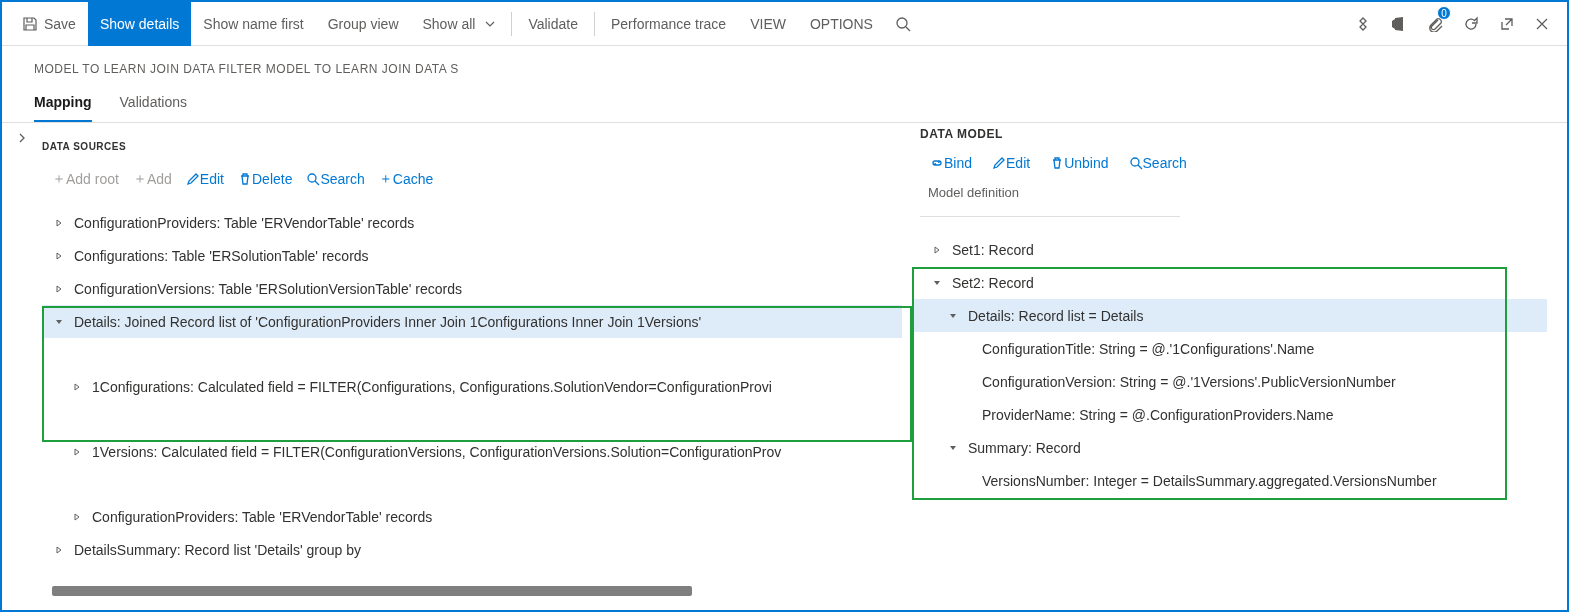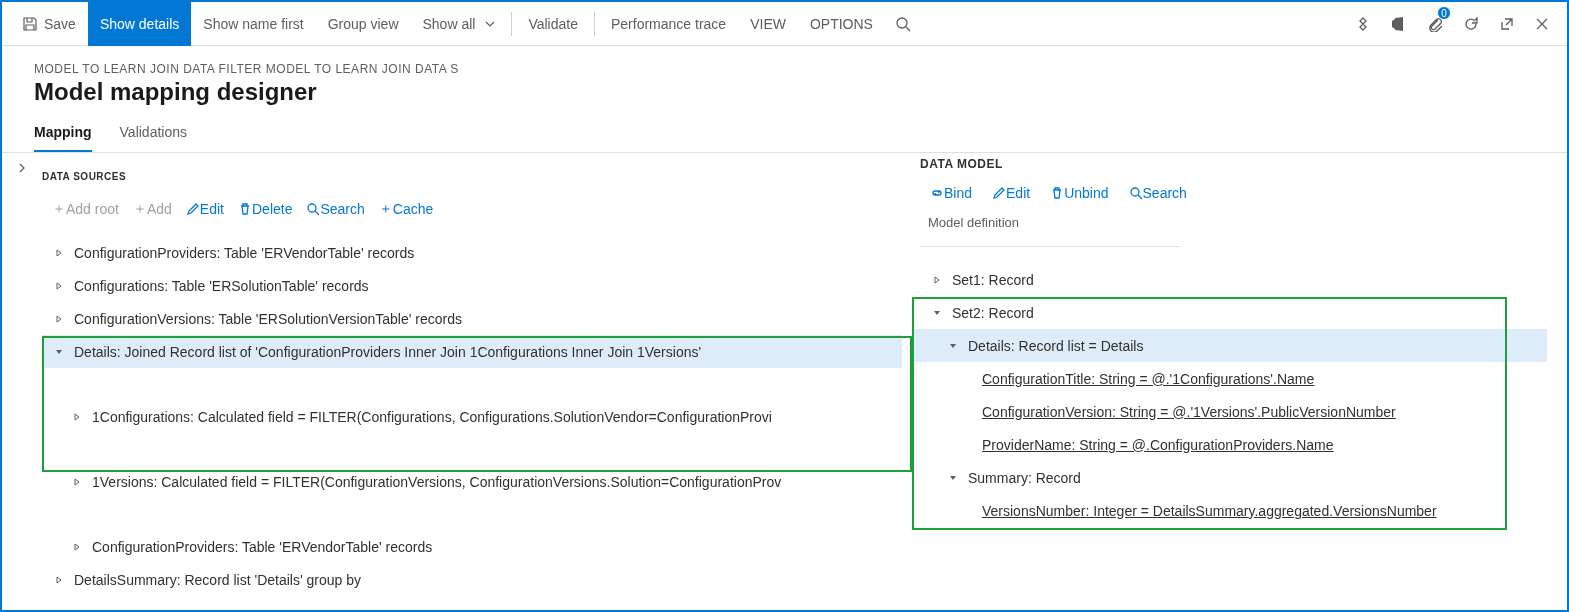--- a/index.html
+++ b/index.html
@@ -59,21 +59,21 @@
   .dm-toolbar { display:flex; gap:20px; padding: 0 0 14px 18px; }
   .dm-toolbar .ds-btn { }
   .root-def { font-size: 13px; color:#605e5c; padding: 0 0 16px 8px; border-bottom: 1px solid #e1dfdd; width: 260px; margin-left:8px;}
   .dm-tree { position: relative; margin-top: 16px; }
   .dm-row { display: flex; align-items: center; height: 33px; white-space: nowrap; }
   .dm-row.sel { background: #deecf9; }
   .dm-caret { width: 14px; color: #605e5c; font-size: 10px; display:inline-flex; justify-content:center; }
   .dm-text { padding-left: 8px; }
   .dm-ind-0 { padding-left: 18px; align-items: center; }
   .dm-ind-1 { padding-left: 34px; }
-  .dm-ind-2 { padding-left: 62px; text-decoration: underline; }
+  .dm-ind-2 { padding-left: 62px; }
 
   .green-box-2 { position:absolute; left:0px; top:34px; width:595px; height:233px; border:2px solid #1f9e3d; pointer-events:none; } 
   svg { display:block; }
 </style>
 </head>
 <body>
 
 <div class="frame">
 
   <div class="toolbar">
@@ -147,21 +147,20 @@
     </div>
     <div class="tb-icon">
       <svg width="14" height="14" viewBox="0 0 14 14">
           <path stroke="#605e5c" stroke-width="1.3" d="M2 2l10 10M12 2L2 12"></path>
         </svg>
     </div>
   </div>
 
   <div class="header">
     <div class="breadcrumb">MODEL TO LEARN JOIN DATA FILTER MODEL TO LEARN JOIN DATA S</div>
-    <div class="page-title">Model mapping designer</div>
   </div>
 
   <div class="tabs">
     <div class="tab active">Mapping</div>
     <div class="tab">Validations</div>
   </div>
 
   <div class="content">
 
     <div class="left-pane">

